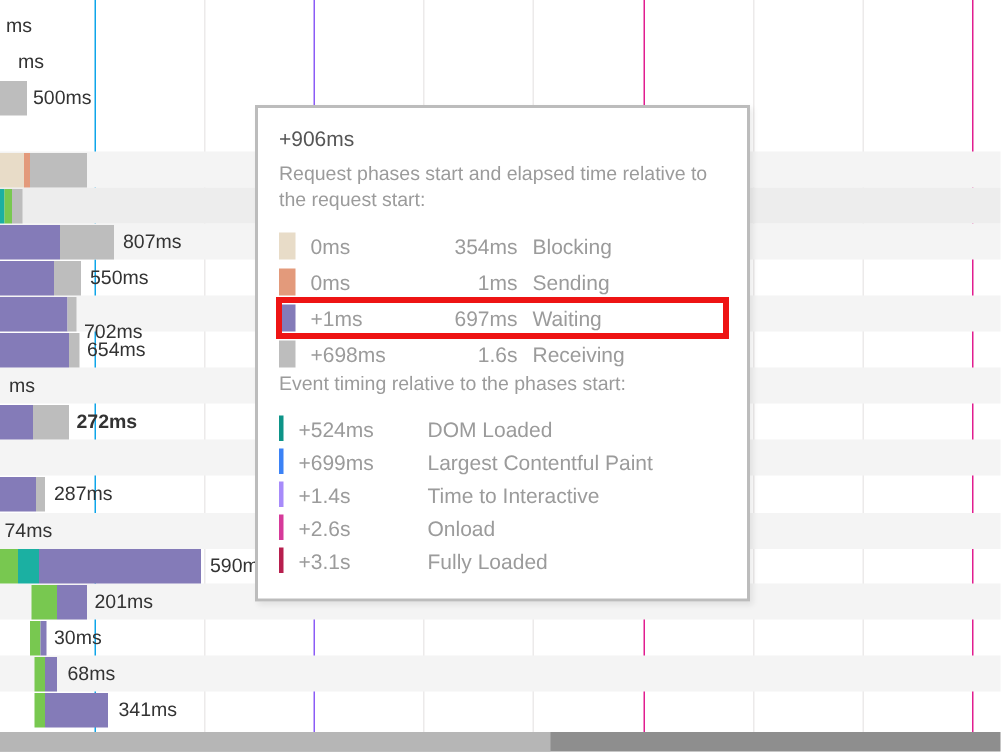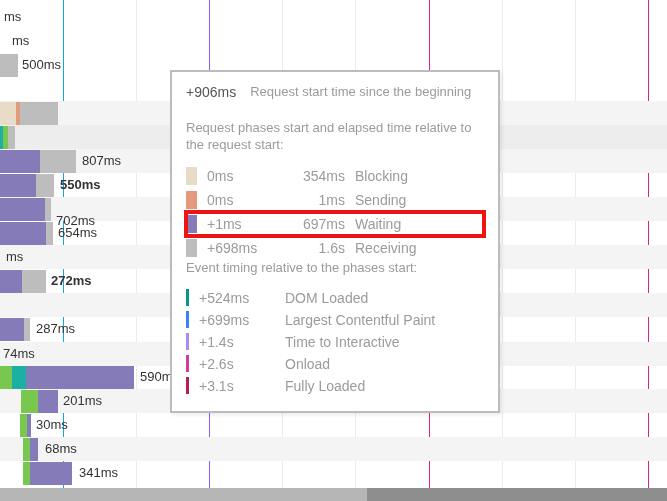--- a/index.html
+++ b/index.html
@@ -15,21 +15,21 @@
 .c-purp{background:#847bb8}
 .c-grey{background:#bdbdbd}
 .c-tan{background:#e8dcc8}
 .c-cor{background:#e39a7b}
 .c-teal{background:#1bb0a2}
 .c-green{background:#78c850}
 .lbl{position:absolute;font-size:13px;color:#333;white-space:nowrap}
 .footer{position:absolute;left:0;right:0;bottom:0;height:13px;background:#8e8e8e}
 .footer-sub{position:absolute;left:0;width:55%;bottom:0;height:13px;background:#b6b6b6}
 .tooltip{position:absolute;left:170px;top:70px;width:330px;background:#fff;border:2px solid #bcbcbc;padding:12px 14px 14px;box-shadow:2px 2px 4px rgba(0,0,0,.08);font-size:14px}
-.tt-hdr{display:flex;gap:14px;margin-bottom:20px}
+.tt-hdr{display:flex;gap:14px;margin-bottom:8px}
 .tt-time{color:#555;font-size:14px}
 .tt-sub{color:#9b9b9b;font-size:13px}
 .tt-desc{color:#9b9b9b;font-size:13px;line-height:1.3;margin-bottom:10px}
 .phase{display:flex;align-items:center;height:24px;gap:10px}
 .swatch{width:11px;height:18px}
 .ph-off{width:72px;color:#9b9b9b;font-size:14px}
 .ph-el{width:56px;text-align:right;color:#9b9b9b;font-size:14px}
 .ph-nm{color:#9b9b9b;font-size:14px}
 .hl{position:absolute;border:4px solid #ee1414;left:-2px;right:-2px;height:28px}
 .phases{position:relative;}
@@ -86,21 +86,21 @@
       <div class="seg c-grey" style="position: absolute; top: 1px; bottom: 1px; left: 8px; width: 7px;"></div>
     </div>
     <div class="row" style="top: 149px; right: 0px;">
       <div class="seg c-purp" style="position: absolute; top: 1px; bottom: 1px; left: 0px; width: 40px;"></div>
       <div class="seg c-grey" style="position: absolute; top: 1px; bottom: 1px; left: 40px; width: 36px;"></div>
       <div class="lbl" style="left: 82px; top: 4px;">807ms</div>
     </div>
     <div class="row" style="top: 173px; right: 0px;">
       <div class="seg c-purp" style="position: absolute; top: 1px; bottom: 1px; left: 0px; width: 36px;"></div>
       <div class="seg c-grey" style="position: absolute; top: 1px; bottom: 1px; left: 36px; width: 18px;"></div>
-      <div class="lbl" style="left: 60px; top: 4px; font-weight: bold;">550ms</div>
+      <div class="lbl" style="left: 60px; top: 4px;">550ms</div>
     </div>
     <div class="row" style="top: 197px; right: 0px;">
       <div class="seg c-purp" style="position: absolute; top: 1px; bottom: 1px; left: 0px; width: 45px;"></div>
       <div class="seg c-grey" style="position: absolute; top: 1px; bottom: 1px; left: 45px; width: 6px;"></div>
       <div class="lbl" style="left: 56px; top: 16px; text-align: right;">702ms</div>
     </div>
     <div class="row" style="top: 221px; right: 0px;">
       <div class="seg c-purp" style="position: absolute; top: 1px; bottom: 1px; left: 0px; width: 46px;"></div>
       <div class="seg c-grey" style="position: absolute; top: 1px; bottom: 1px; left: 46px; width: 7px;"></div>
       <div class="lbl" style="left: 58px; top: 4px;">654ms</div>
@@ -146,21 +146,20 @@
     <div class="row" style="top: 461px; right: 0px;">
       <div class="seg c-green" style="position: absolute; top: 1px; bottom: 1px; left: 23px; width: 7px;"></div>
       <div class="seg c-purp" style="position: absolute; top: 1px; bottom: 1px; left: 30px; width: 42px;"></div>
       <div class="lbl" style="left: 79px; top: 4px;">341ms</div>
     </div>
   </div>
 
 <div class="tooltip">
   <div class="tt-hdr">
     <span class="tt-time">+906ms</span>
-    <span class="tt-sub">Request start time since the beginning</span>
   </div>
   <div class="tt-desc">Request phases start and elapsed time relative to the request start:</div>
   <div class="phases" id="phases">
       <div class="phase">
         <span class="swatch" style="background:#e8dcc8"></span>
         <span class="ph-off">0ms</span>
         <span class="ph-el">354ms</span>
         <span class="ph-nm">Blocking</span>
       </div>
       <div class="phase">

